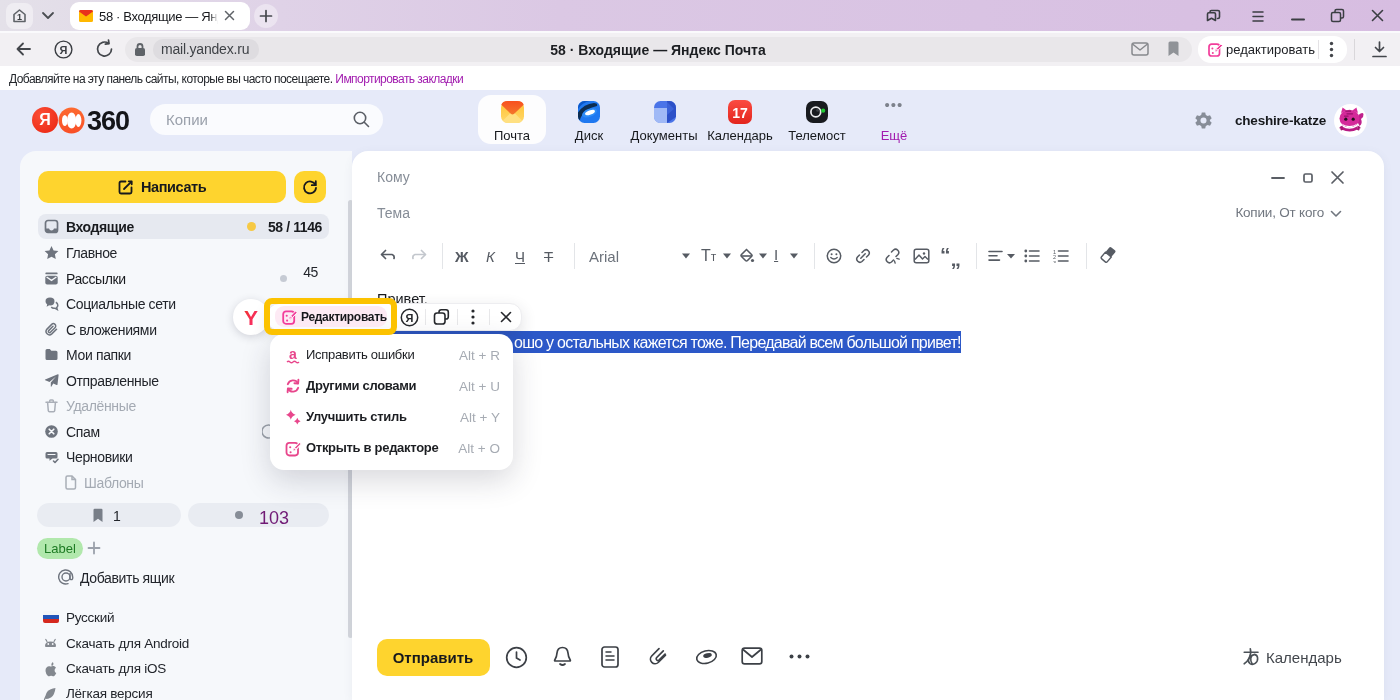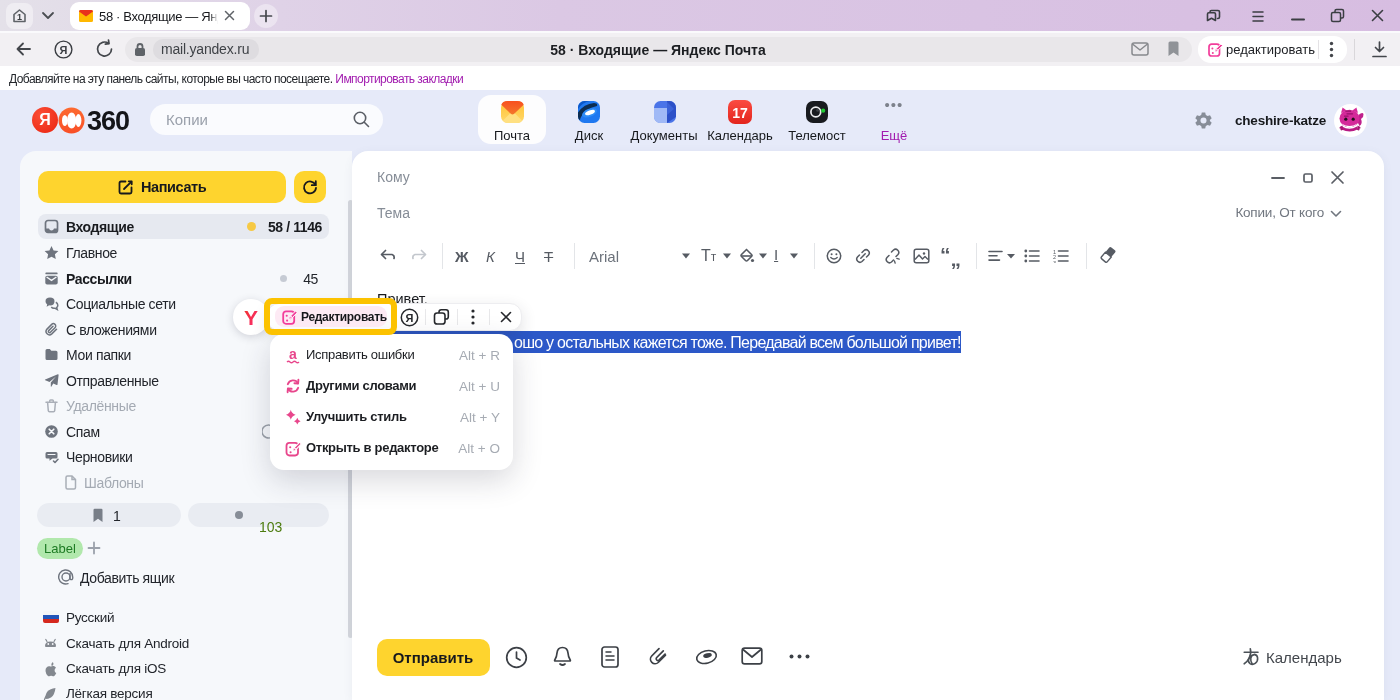--- a/index.html
+++ b/index.html
@@ -257,23 +257,23 @@
 <svg class="abs" style="left:44px;top:245px" width="15" height="15" viewBox="0 0 15 15">
   <path d="M7.5 1 L9.6 5.4 L14.4 6 L10.9 9.3 L11.8 14 L7.5 11.7 L3.2 14 L4.1 9.3 L.6 6 L5.4 5.4 Z" fill="#6e747e"></path>
 </svg>
 <div class="t" style="left:66px;top:245px;font-size:14px;letter-spacing:-0.35px;color:#22252b">Главное</div>
 
 <svg class="abs" style="left:44px;top:271px" width="15" height="15" viewBox="0 0 15 15">
   <path d="M2.2 2.4 L12.8 2.4" stroke="#6e747e" stroke-width="1.7" stroke-linecap="round"></path>
   <rect x="1.3" y="4.8" width="12.4" height="8.8" rx="1.8" fill="#6e747e"></rect>
   <path d="M2.6 6 L7.5 9.4 L12.4 6" fill="none" stroke="#f6f8fb" stroke-width="1.3"></path>
 </svg>
-<div class="t" style="left:66px;top:271px;font-size:14px;font-weight:bold;letter-spacing:-0.4px;color:#191b1f">Рассылки</div>
+<div class="t" style="left:66px;top:271px;font-size:14px;font-weight:normal;letter-spacing:-0.4px;color:#191b1f">Рассылки</div>
 <div class="abs" style="left:280px;top:275px;width:7px;height:7px;border-radius:50%;background:#c6cbd4;"></div>
-<div class="t" style="left:318px;top:271px;transform:translateX(-100%);font-size:14px;letter-spacing:-0.35px;color:#22252b">45</div>
+<div class="t" style="left:318px;top:264px;transform:translateX(-100%);font-size:14px;letter-spacing:-0.35px;color:#22252b">45</div>
 
 <svg class="abs" style="left:44px;top:296px" width="16" height="15" viewBox="0 0 16 15">
   <path d="M6 1.5 Q1.5 1.5 1.5 5.2 Q1.5 7.5 3.2 8.6 L2.6 10.8 L5.2 9.3 Q5.6 9.4 6 9.4 Q10.5 9.4 10.5 5.2 Q10.5 1.5 6 1.5 Z" fill="#6e747e"></path>
   <path d="M11.8 6.2 Q13.8 7 13.8 9.2 Q13.8 10.8 12.6 11.6 L13.2 13.5 L10.9 12.2 Q8.5 12.6 7.3 11" fill="none" stroke="#6e747e" stroke-width="1.5"></path>
 </svg>
 <div class="t" style="left:66px;top:296px;font-size:14px;letter-spacing:-0.35px;color:#22252b">Социальные сети</div>
 
 <svg class="abs" style="left:44px;top:322px" width="15" height="15" viewBox="0 0 15 15">
   <path d="M12.5 7.2 L7.8 11.9 A3.4 3.4 0 0 1 3 7.1 L7.7 2.4 A2.3 2.3 0 0 1 11 5.7 L6.4 10.3 A1.2 1.2 0 0 1 4.7 8.6 L9 4.3" fill="none" stroke="#6e747e" stroke-width="1.5" stroke-linecap="round"></path>
 </svg>
@@ -317,21 +317,21 @@
 </svg>
 <div class="t" style="left:84px;top:475px;font-size:14px;letter-spacing:-0.35px;color:#a4aab3">Шаблоны</div>
 
 <div class="abs" style="left:37px;top:503px;width:144px;height:24px;background:#e9ecf2;border-radius:12px;"></div>
 <svg class="abs" style="left:92px;top:508px" width="12" height="15" viewBox="0 0 12 15">
   <path d="M1.5 2 Q1.5 .8 2.7 .8 L9.3 .8 Q10.5 .8 10.5 2 L10.5 14 L6 10.8 L1.5 14 Z" fill="#787e88"></path>
 </svg>
 <div class="t" style="left:113px;top:508px;font-size:14px;color:#22252b">1</div>
 <div class="abs" style="left:188px;top:503px;width:141px;height:24px;background:#e9ecf2;border-radius:12px;"></div>
 <div class="abs" style="left:235px;top:511px;width:8px;height:8px;border-radius:50%;background:#878d97;"></div>
-<div class="t" style="left:259px;top:519px;font-size:14px;color:#4d7c0f">103</div>
+<div class="t" style="left:259px;top:508px;font-size:18px;color:#701a75">103</div>
 
 <div class="abs" style="left:37px;top:538px;width:46px;height:21px;background:#b1e8ac;border-radius:11px;"></div>
 <div class="t" style="left:60px;top:541px;transform:translateX(-50%);font-size:13px;color:#1e7b24">Label</div>
 <svg class="abs" style="left:87px;top:541px" width="14" height="14" viewBox="0 0 14 14">
   <path d="M7 1.5 L7 12.5 M1.5 7 L12.5 7" stroke="#9ba1ab" stroke-width="1.8" stroke-linecap="round"></path>
 </svg>
 <svg class="abs" style="left:58px;top:569px" width="16" height="16" viewBox="0 0 16 16">
   <circle cx="8" cy="8" r="4" fill="none" stroke="#6e747e" stroke-width="1.4"></circle>
   <path d="M12 4.5 L12 9 Q12 11 14 10.5 Q15 10 14.7 8 A7 7 0 1 0 10 14.6" fill="none" stroke="#6e747e" stroke-width="1.4" stroke-linecap="round"></path>
 </svg>

